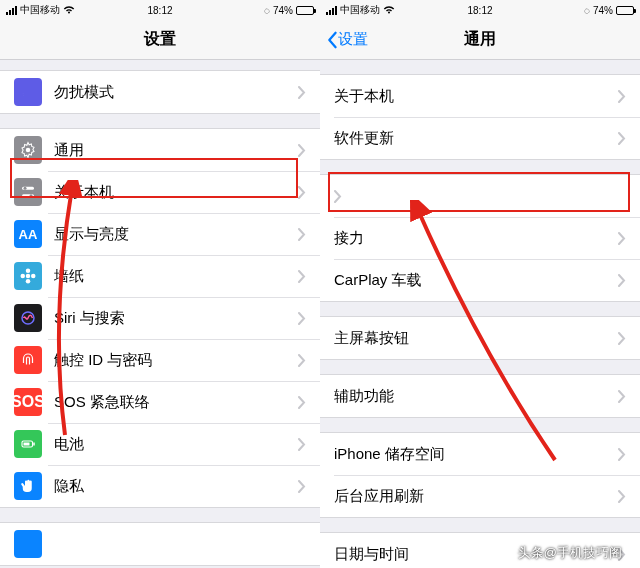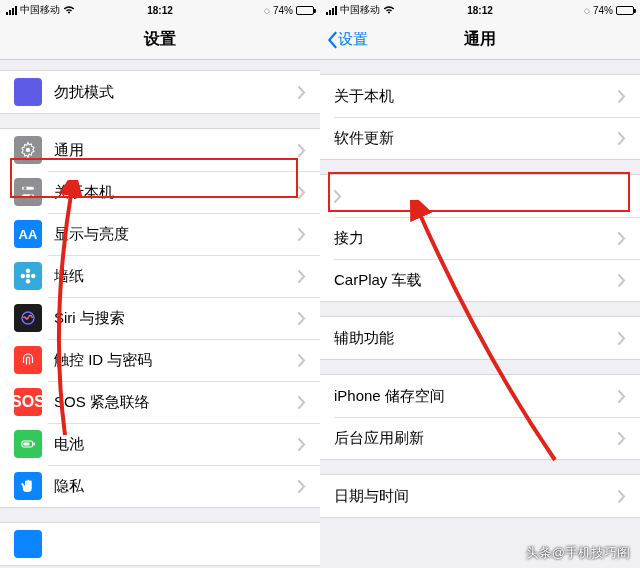--- a/index.html
+++ b/index.html
@@ -1,21 +1,21 @@
 <!DOCTYPE html>
 <html><head>
 <meta charset="utf-8">
 <style>
   * { margin: 0; padding: 0; box-sizing: border-box; }
   body { width: 640px; height: 568px; background: #f4f4f4; font-family: -apple-system, "Helvetica Neue", sans-serif; overflow: hidden; position: relative; }
   .screens { display: flex; width: 100%; height: 100%; }
   .screen { width: 50%; height: 100%; background: #efeff4; display: flex; flex-direction: column; position: relative; }
   .statusbar { display: flex; align-items: center; justify-content: space-between; height: 20px; padding: 4px 6px; font-size: 10px; background: #f7f7f7; }
   .statusbar .left, .statusbar .right { display: flex; align-items: center; gap: 3px; }
-  .statusbar .center { position: absolute; left: 50%; transform: translateX(-50%); font-weight: 700; }
+  .statusbar .center { position: absolute; left: 50%; transform: translateX(-50%); font-weight: 400; }
   .bars { display: inline-flex; gap: 1px; align-items: flex-end; }
   .bars i { width: 2px; background: #000; display: inline-block; }
   .bars i:nth-child(1){height:3px}.bars i:nth-child(2){height:5px}.bars i:nth-child(3){height:7px}.bars i:nth-child(4){height:9px}
   .wifi { font-size: 10px; }
   .battery { display: inline-flex; align-items: center; }
   .battcap { width: 18px; height: 9px; border: 1px solid #000; border-radius: 2px; position: relative; }
   .battcap::after { content:""; position:absolute; right:-3px; top:2px; width:2px; height:4px; background:#000; border-radius:0 1px 1px 0;}
   .battfill { height:100%; background:#000; width:74%; }
   .navbar { display:flex; align-items:center; justify-content:center; height:40px; background:#f7f7f7; border-bottom:1px solid #d0d0d4; position:relative;text-align:center; }
   .navbar .back { position:absolute; left:6px; display:flex; align-items:center; color:#007aff; font-size:15px; }
@@ -26,21 +26,21 @@
   .group.first-left { margin-top: 10px; }
   .cell { display:flex; align-items:center; height:42px; padding:0 14px 0 14px; position:relative; }
   .cell + .cell::before { content:""; position:absolute; left:48px; right:0; top:0; height:1px; background:#e0e0e4; }
   .screen.right .cell + .cell::before { left:14px; }
   .iconbox { width:28px; height:28px; border-radius:4px; margin-right:12px; display:flex; align-items:center; justify-content:center; flex-shrink:0; }
   .cell .label { flex:1; font-size:15px; color:#000; }
   .chev { color:#c7c7cc; }
   .chev svg { width:8px; height:13px; display:block; }
   .redbox { position:absolute; border:2px solid #e2231a; pointer-events:none; }
   .arrow { position:absolute; pointer-events:none; }
-  .watermark { position:absolute; right:10px; bottom:6px; font-size:13px; color:#fff; text-shadow:0 0 3px rgba(0,0,0,.6),0 0 2px rgba(0,0,0,.8); font-weight:500; }
+  .watermark { position:absolute; right:18px; bottom:6px; font-size:13px; color:#fff; text-shadow:0 0 3px rgba(0,0,0,.6),0 0 2px rgba(0,0,0,.8); font-weight:500; }
 </style>
 </head>
 <body>
 
 <div class="screens">
 
   <div class="screen left">
     <div class="statusbar">
       <div class="left">
         <span class="bars">
@@ -298,20 +298,30 @@
           </div>
           <div class="cell">
             <span class="label">CarPlay 车载</span>
             <span class="chev">
               <svg viewBox="0 0 8 13">
                 <path d="M1 1l5 5.5L1 12" stroke="#c7c7cc" stroke-width="2" fill="none" stroke-linecap="round"></path>
               </svg>
             </span>
           </div>
         </div>
+      <div class="group" id="rg3">
+          <div class="cell">
+            <span class="label">主屏幕按钮</span>
+            <span class="chev">
+              <svg viewBox="0 0 8 13">
+                <path d="M1 1l5 5.5L1 12" stroke="#c7c7cc" stroke-width="2" fill="none" stroke-linecap="round"></path>
+              </svg>
+            </span>
+          </div>
+        </div>
       <div class="group" id="rg4">
           <div class="cell">
             <span class="label">辅助功能</span>
             <span class="chev">
               <svg viewBox="0 0 8 13">
                 <path d="M1 1l5 5.5L1 12" stroke="#c7c7cc" stroke-width="2" fill="none" stroke-linecap="round"></path>
               </svg>
             </span>
           </div>
         </div>

